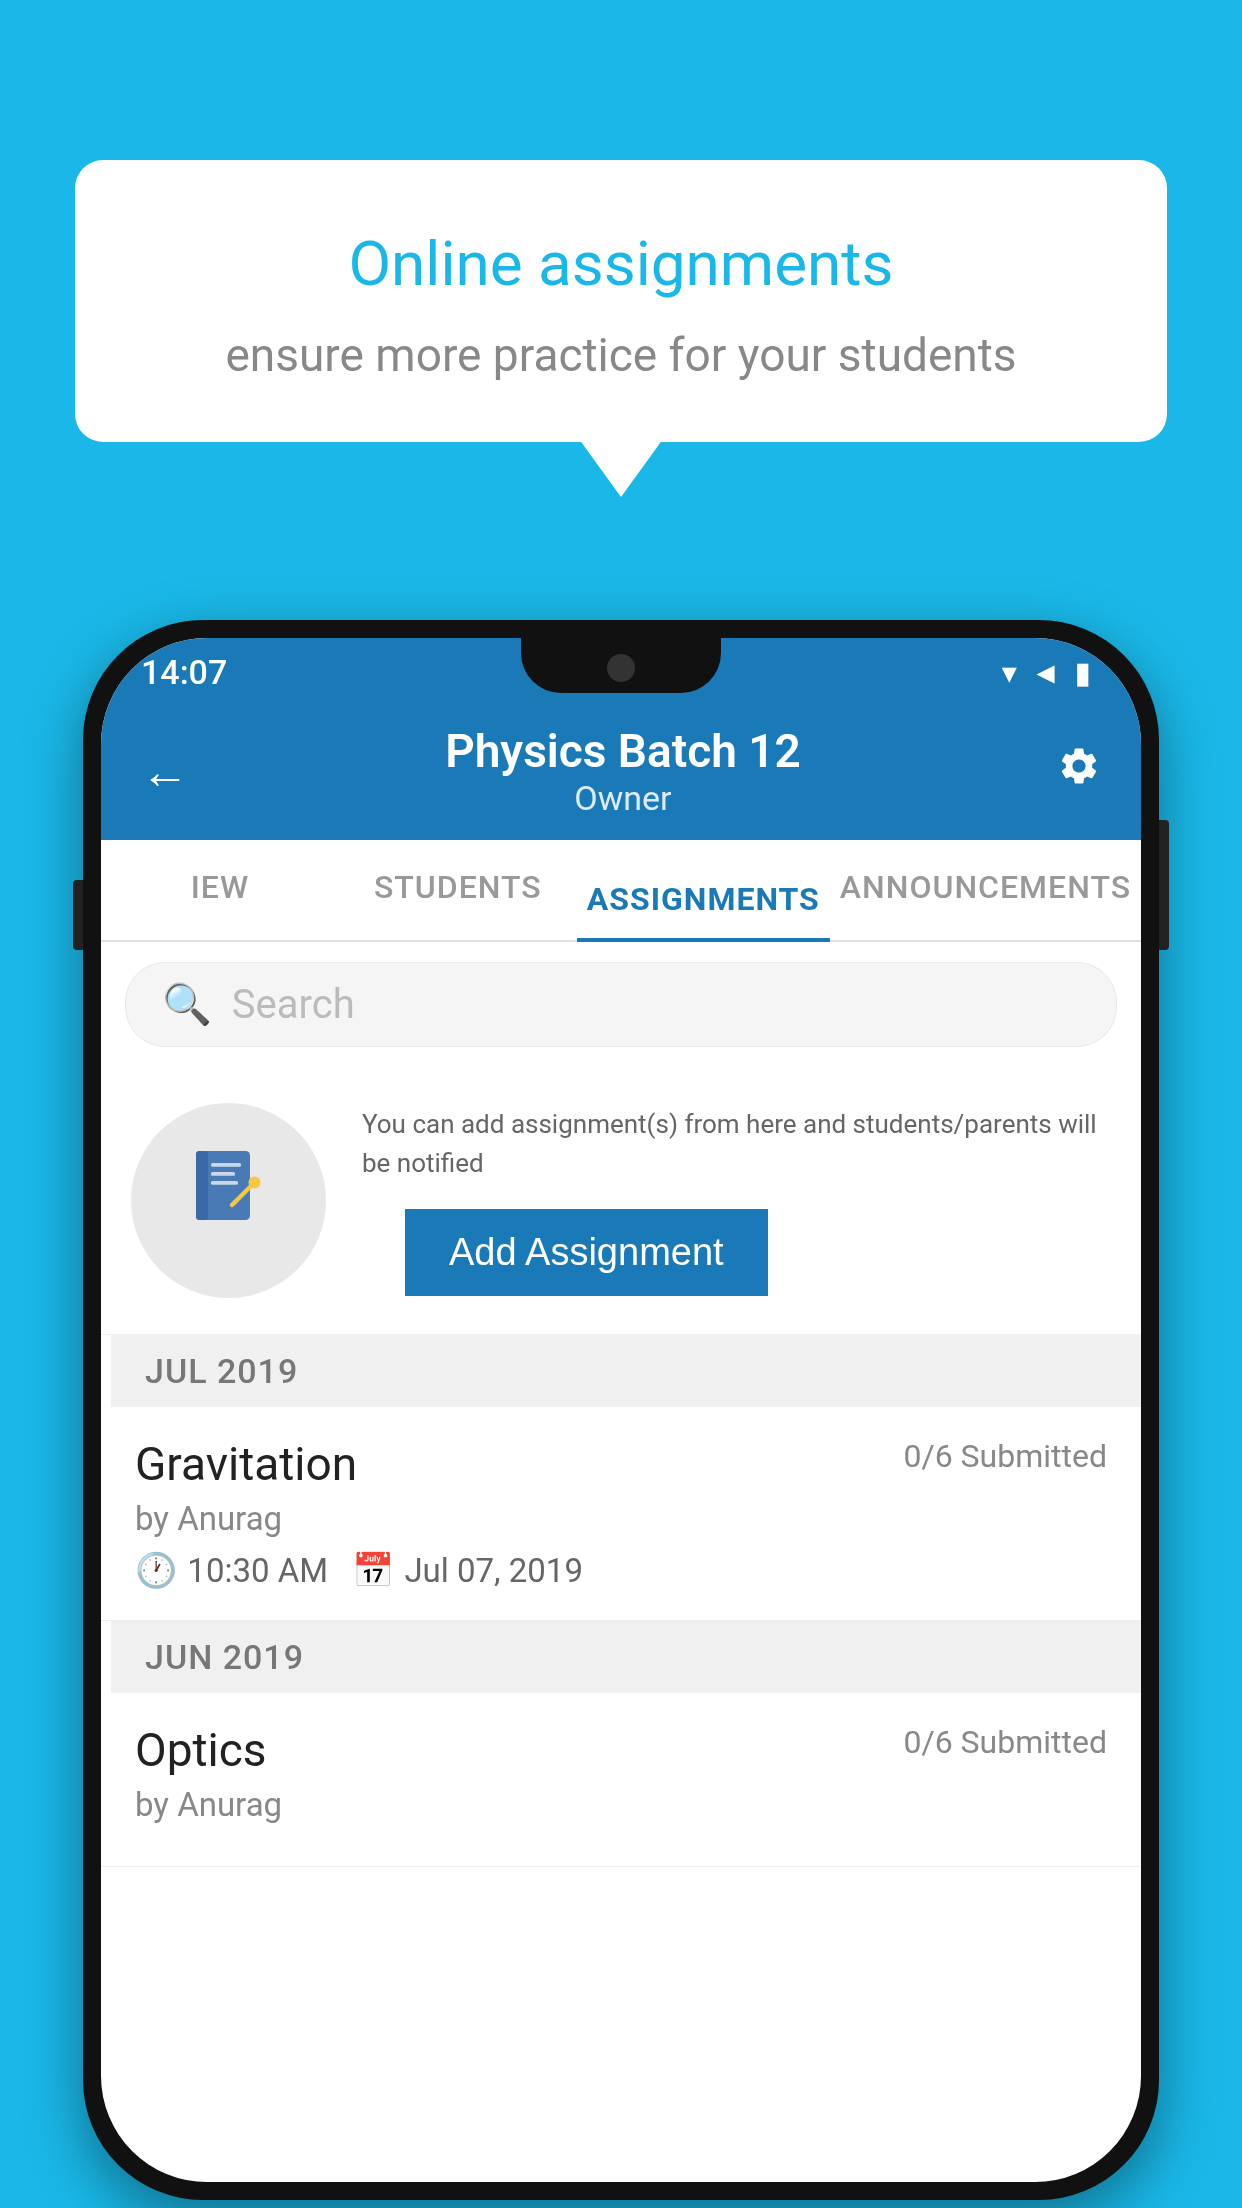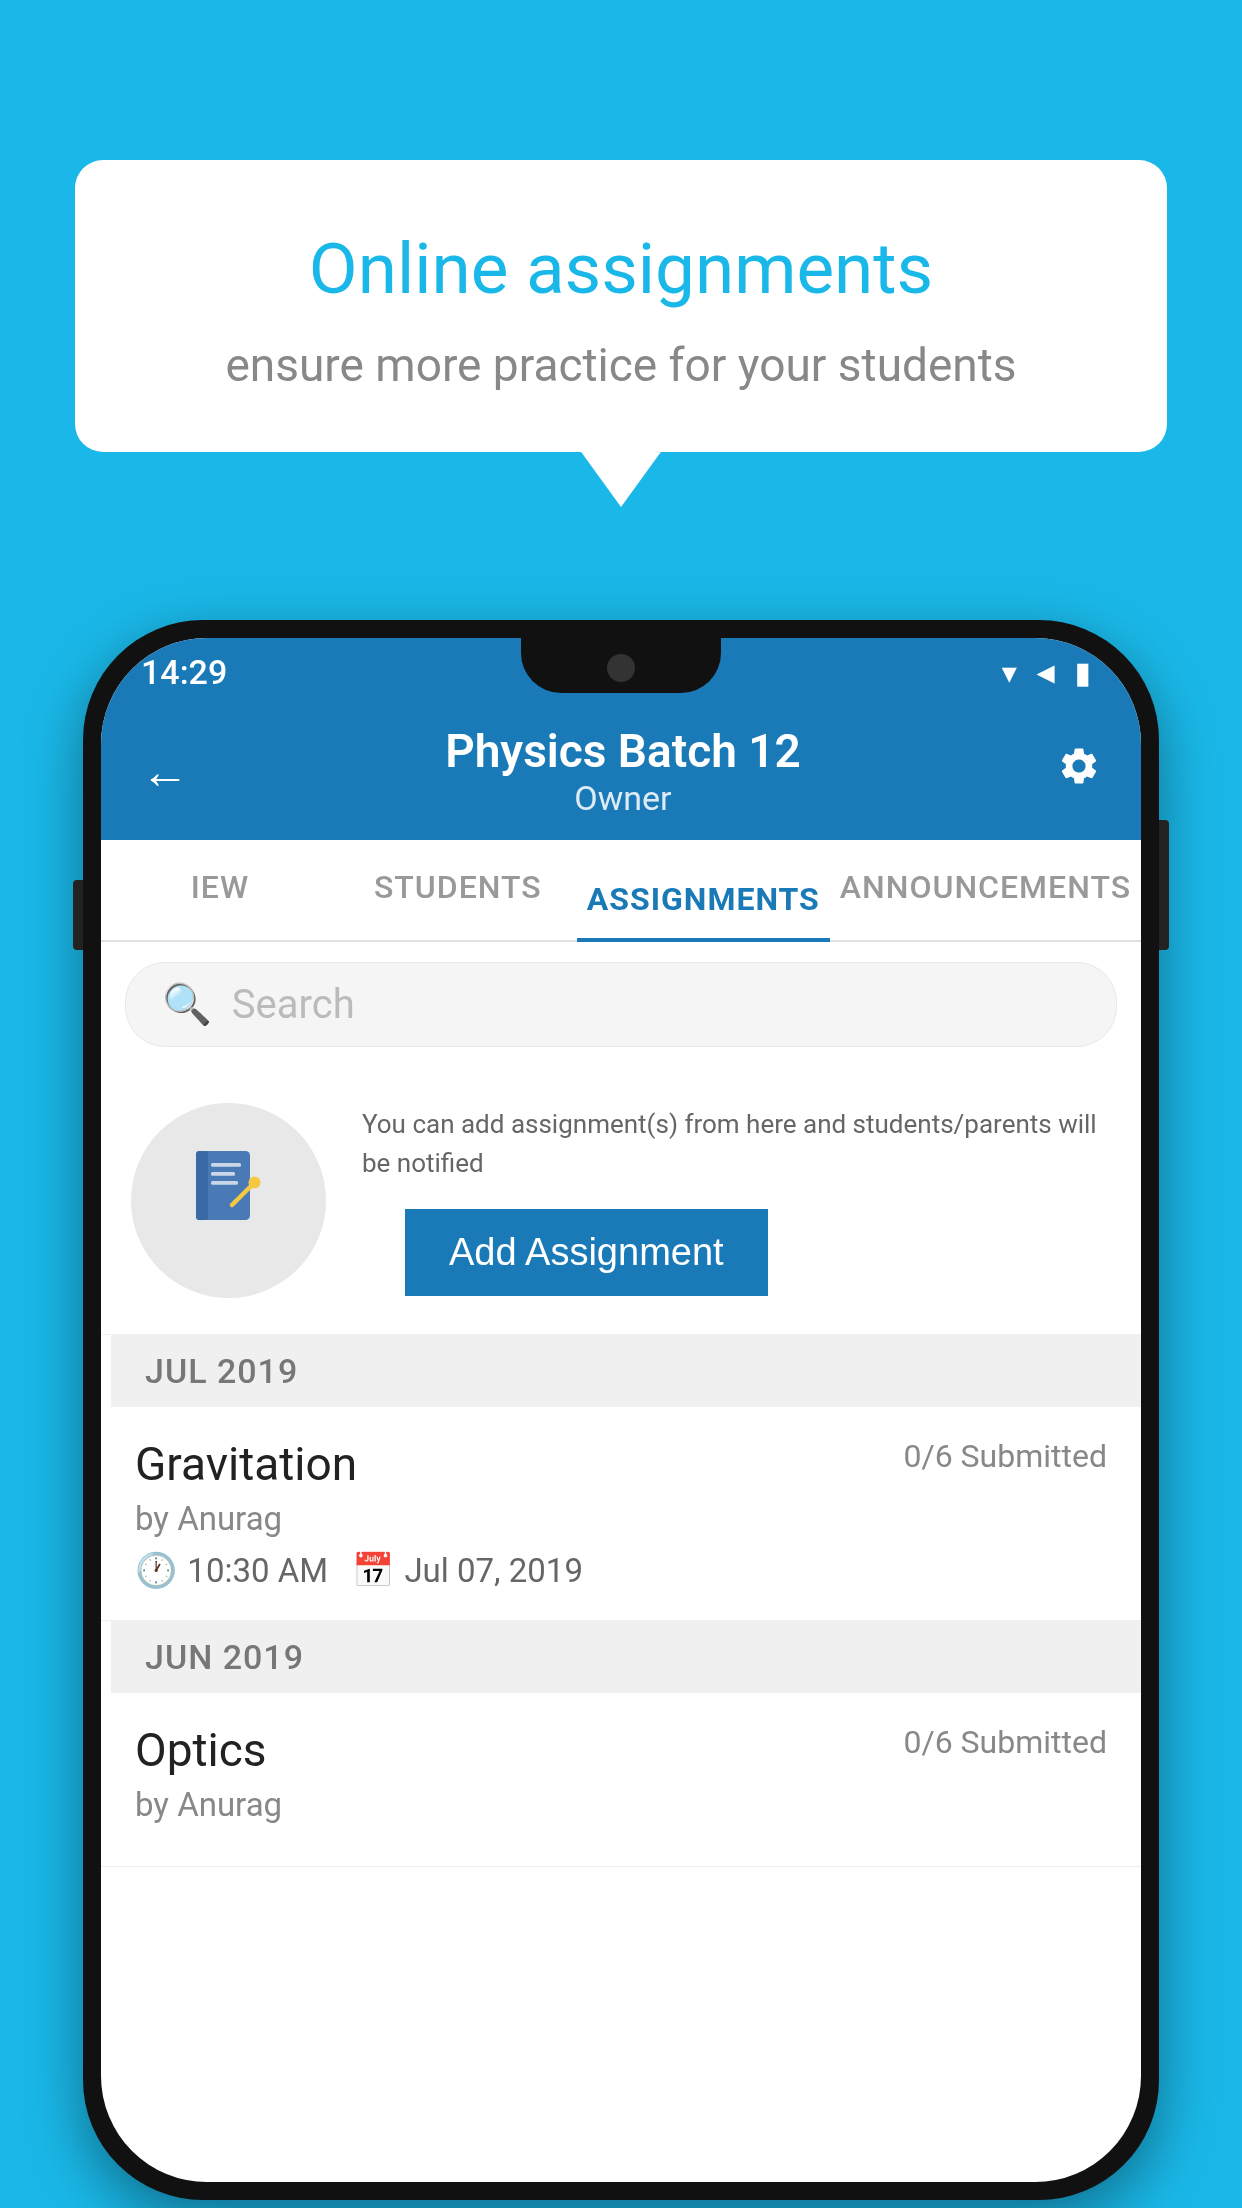--- a/index.html
+++ b/index.html
@@ -37,21 +37,21 @@
       transform: translateX(-50%);
       width: 0;
       height: 0;
       border-left: 42px solid transparent;
       border-right: 42px solid transparent;
       border-top: 58px solid white;
     }
 
     .speech-bubble-title {
       color: #1ab8e8;
-      font-size: 71px;
+      font-size: 62px;
       font-weight: 400;
       line-height: 1.1;
       margin-bottom: 30px;
     }
 
     .speech-bubble-subtitle {
       color: #888;
       font-size: 46px;
       font-weight: 400;
     }
@@ -372,21 +372,21 @@
   <div class="phone-side-btn-left"></div>
   <div class="phone-side-btn-right"></div>
 
   <div class="phone-inner">
 
     <div class="phone-notch">
       <div class="phone-camera"></div>
     </div>
 
     <div class="status-bar">
-      <span class="status-time">14:29</span>
+      <span class="status-time">14:07</span>
       <div class="status-icons">
         <span class="wifi-icon">▾</span>
         <span class="signal-icon">◄</span>
         <span class="battery-icon">▮</span>
       </div>
     </div>
 
     <div class="app-header">
       <div class="header-back">←</div>
       <div class="header-center">

